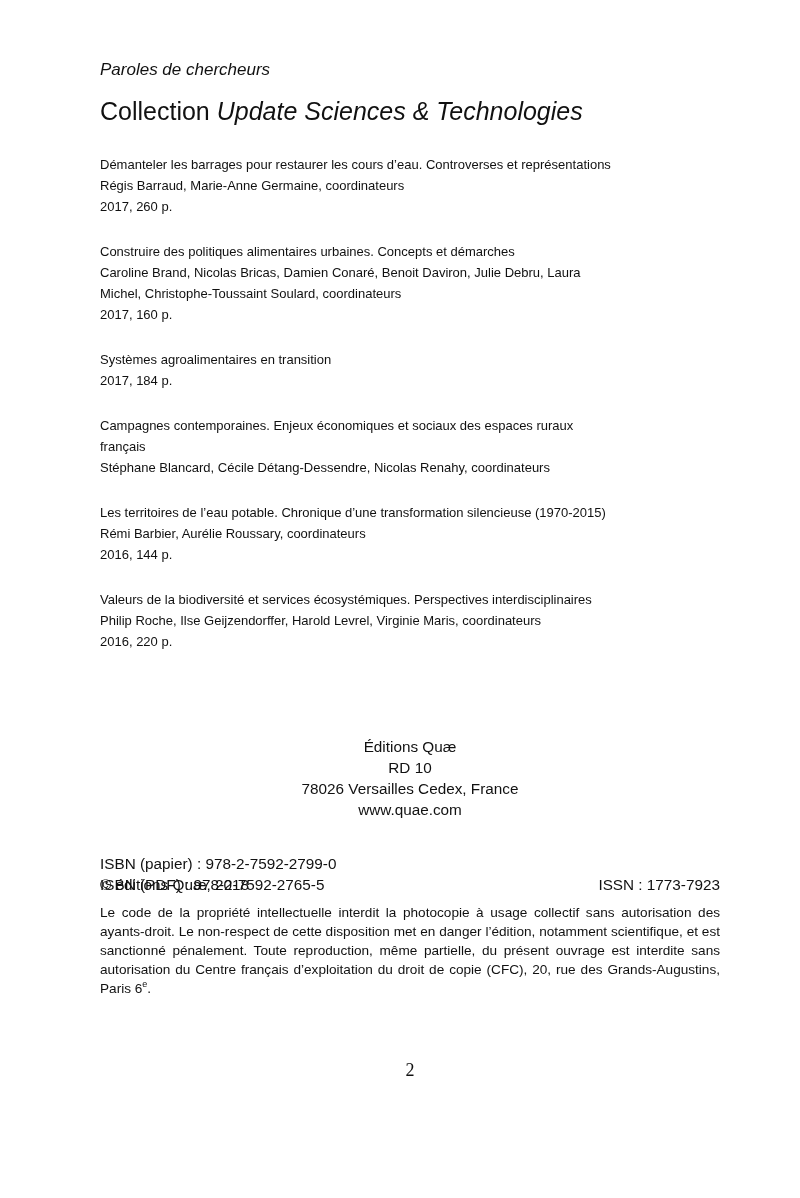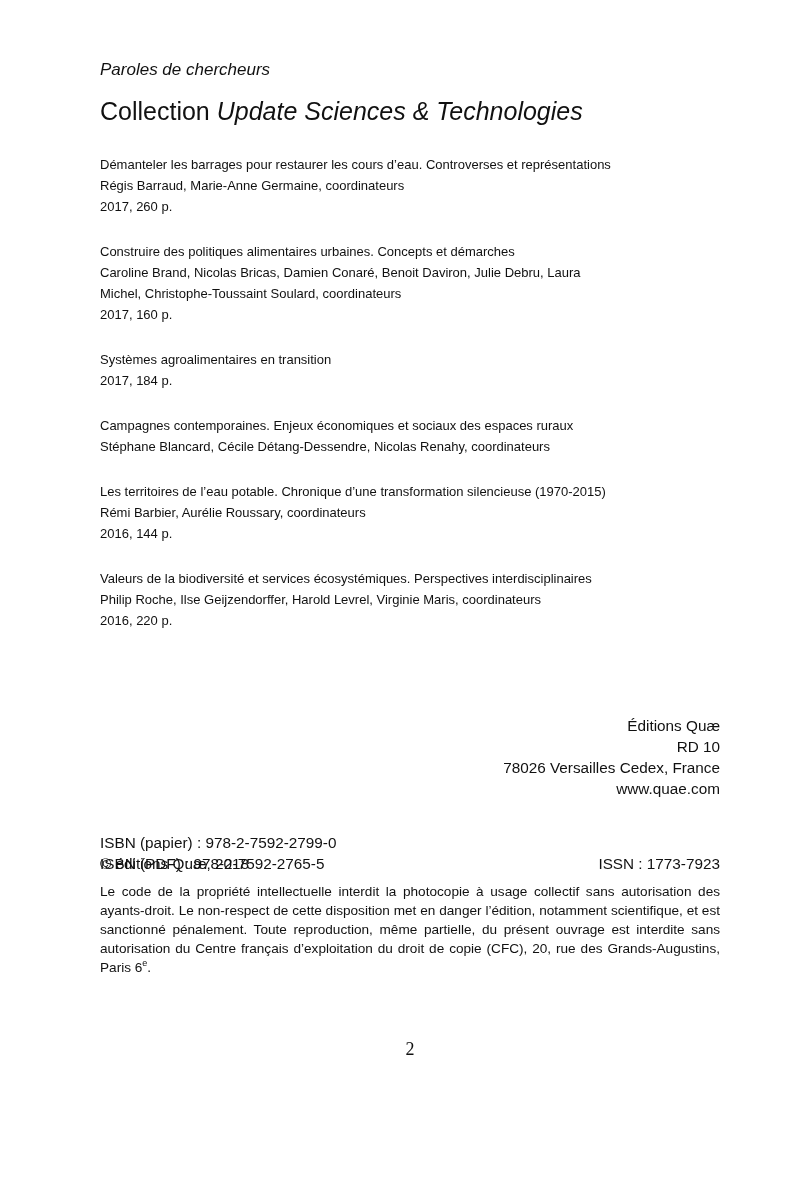--- a/index.html
+++ b/index.html
@@ -40,21 +40,21 @@
   .entry {
     margin-bottom: 24px;
   }
   .entry .line {
     font-size: 13px;
     line-height: 21px;
     white-space: nowrap;
   }
   .publisher {
     margin-top: 84px;
-    text-align: right;
+    text-align: center;
     font-size: 15.3px;
     line-height: 21px;
   }
   .isbn-block {
     margin-top: 33px;
     font-size: 15.3px;
     line-height: 21px;
   }
   .isbn-paper {
     text-align: left;
@@ -114,20 +114,21 @@
       <div class="line">2017, 160 p.</div>
     </div>
 
     <div class="entry">
       <div class="line">Systèmes agroalimentaires en transition</div>
       <div class="line">2017, 184 p.</div>
     </div>
 
     <div class="entry">
       <div class="line">Campagnes contemporaines. Enjeux économiques et sociaux des espaces ruraux</div>
+      <div class="line">français</div>
       <div class="line">Stéphane Blancard, Cécile Détang-Dessendre, Nicolas Renahy, coordinateurs</div>
     </div>
 
     <div class="entry">
       <div class="line">Les territoires de l’eau potable. Chronique d’une transformation silencieuse (1970-2015)</div>
       <div class="line">Rémi Barbier, Aurélie Roussary, coordinateurs</div>
       <div class="line">2016, 144 p.</div>
     </div>
 
     <div class="entry">

